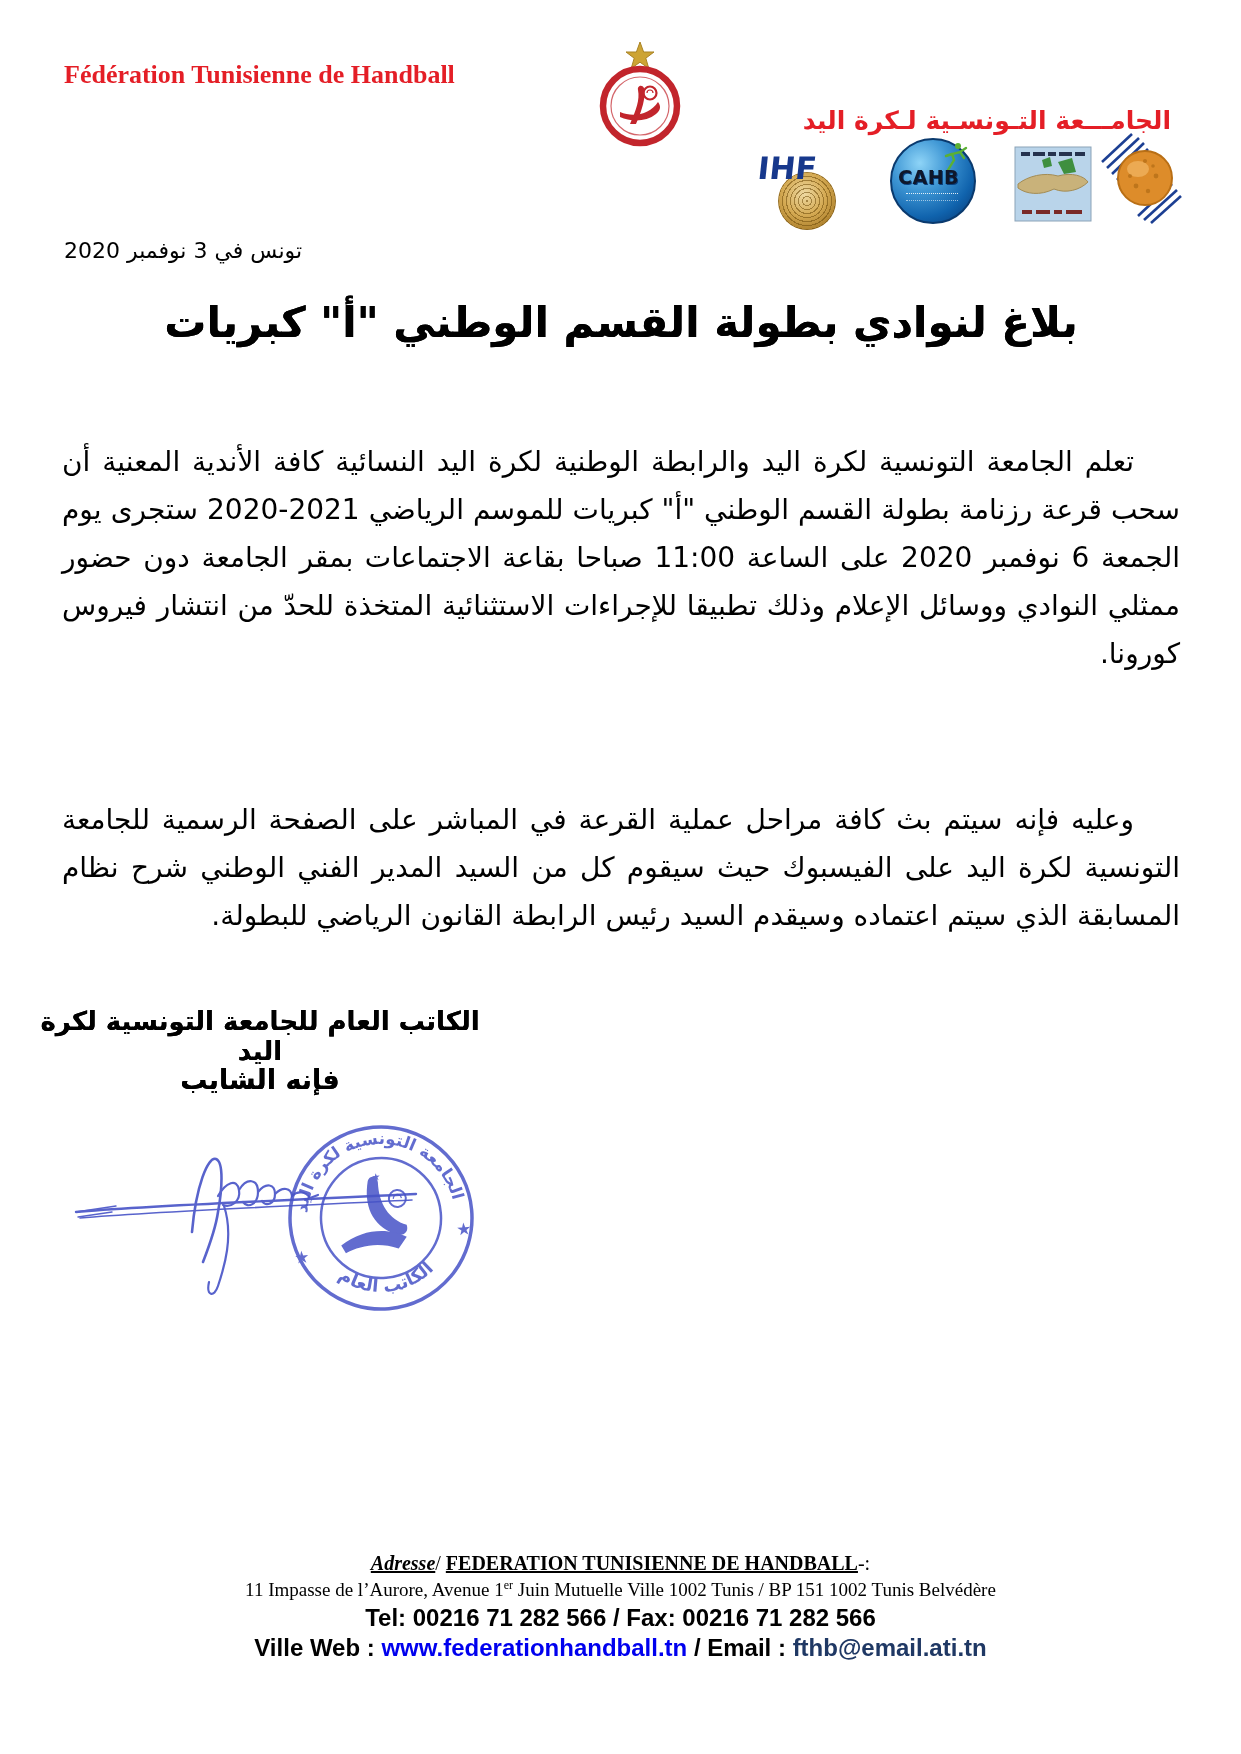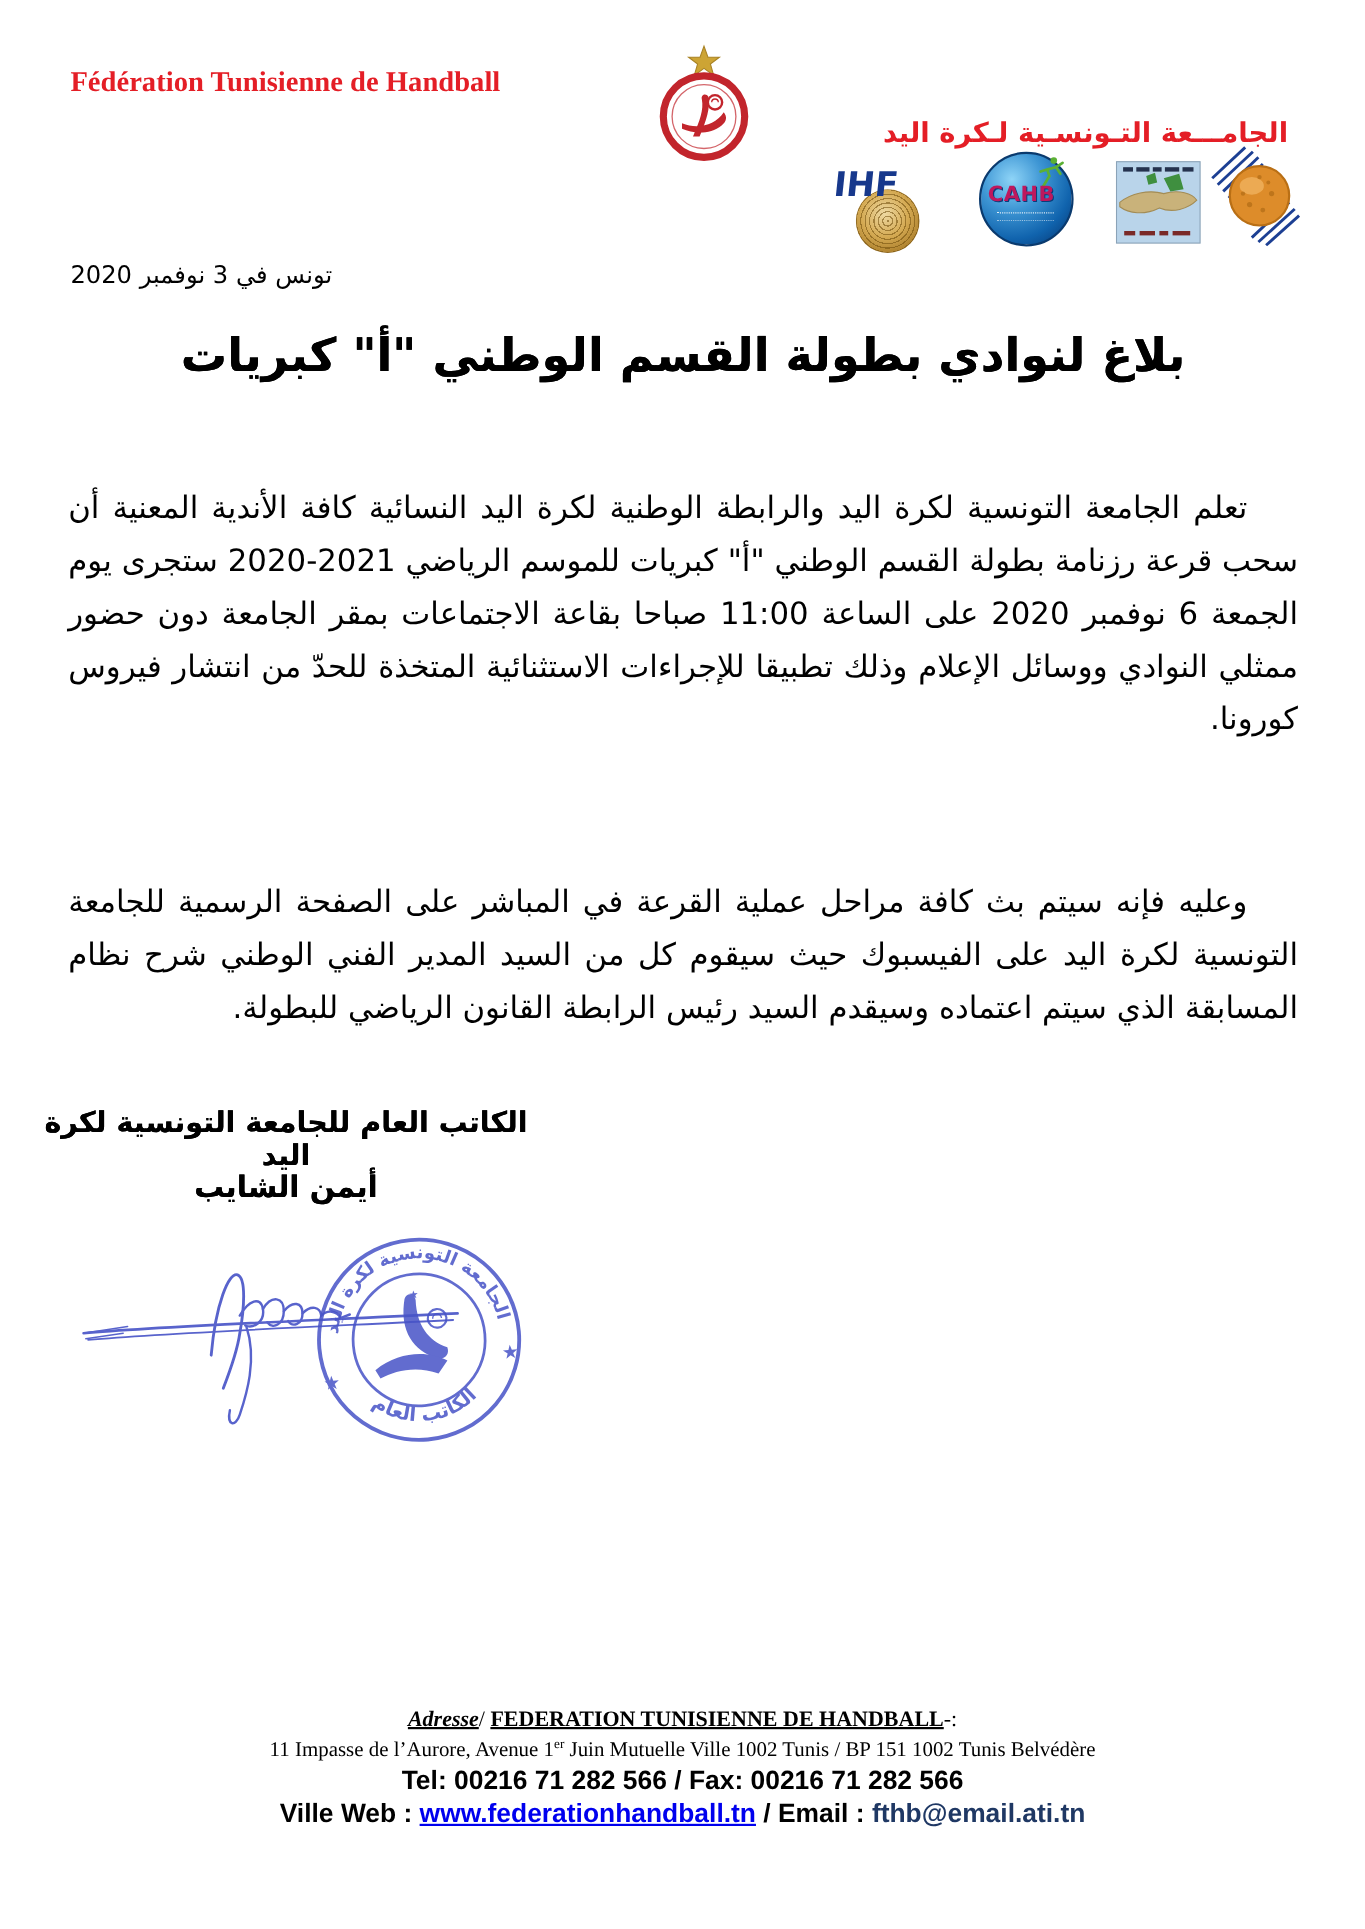--- a/index.html
+++ b/index.html
@@ -22,21 +22,21 @@
   .ihf-text{position:absolute;left:2px;top:0;font-weight:bold;font-size:31px;
     color:#17388c;transform:skewX(-6deg);z-index:2;font-family:"DejaVu Sans",sans-serif;}
   .ihf-globe{position:absolute;left:22px;top:22px;width:58px;height:58px;border-radius:50%;
     background:
       repeating-radial-gradient(circle at 50% 50%, rgba(110,75,10,.55) 0 1px, rgba(0,0,0,0) 1px 4px),
       radial-gradient(circle at 45% 38%, #eed9a2 0%, #d4a952 45%, #a87b28 80%, #8a5f1a 100%);}
   .logo-cahb{left:890px;top:136px;width:86px;height:92px;}
   .cahb-ball{position:absolute;left:0;top:2px;width:82px;height:82px;border-radius:50%;
     border:2px solid #0a3a6e;
     background:radial-gradient(circle at 34% 28%, #8ed4f7 0%, #3e96d4 35%, #1063ad 68%, #083e7c 92%);}
-  .cahb-text{position:absolute;left:8px;top:30px;color:#be185d;font-weight:bold;
+  .cahb-text{position:absolute;left:8px;top:30px;color:#0f172a;font-weight:bold;
     font-size:19px;letter-spacing:.5px;text-shadow:1px 1px 0 #083e7c;z-index:2;}
   .cahb-sub{position:absolute;left:16px;top:57px;width:52px;height:6px;
     border-top:1px dotted rgba(255,255,255,.85);border-bottom:1px dotted rgba(255,255,255,.55);}
   .logo-med{left:1014px;top:140px;width:78px;height:88px;}
   .logo-arab{left:1098px;top:128px;width:86px;height:96px;}
 
   
   .date-line{left:64px;top:238px;font-size:22px;direction:rtl;text-align:left;}
   .doc-title{left:62px;width:1118px;top:298px;text-align:center;direction:rtl;
     font-size:42px;font-weight:bold;letter-spacing:-1px;
@@ -58,21 +58,21 @@
 
   
   .footer{left:0;top:1552px;width:1241px;text-align:center;}
   .f-line1{font-family:"Liberation Serif",serif;font-size:20px;}
   .f-adresse{font-weight:bold;font-style:italic;text-decoration:underline;}
   .f-adresse-value{font-weight:bold;text-decoration:underline;}
   .f-line2{font-family:"Liberation Serif",serif;font-size:19px;margin-top:3px;}
   .f-line2 sup{font-size:12px;}
   .f-line3{font-family:"Liberation Sans",sans-serif;font-size:24px;font-weight:bold;margin-top:3px;}
   .f-line4{font-family:"Liberation Sans",sans-serif;font-size:24px;font-weight:bold;margin-top:2px;}
-  .f-url{color:#0000ee;text-decoration:underline;cursor:pointer;}
+  .f-url{color:#0000ee;cursor:pointer;}
   .f-email{color:#1f3864;cursor:pointer;}
 </style>
 </head>
 <body>
 
 <div class="abs org-fr">Fédération Tunisienne de Handball</div>
 
 <svg class="abs fthb-logo" viewBox="0 0 92 108" xmlns="http://www.w3.org/2000/svg">
   <polygon points="46,2 49.6,12 60,12 51.8,18.2 54.8,28.5 46,22.2 37.2,28.5 40.2,18.2 32,12 42.4,12" fill="#cda434" stroke="#a98325" stroke-width="1"></polygon>
   <circle cx="46" cy="66" r="37" fill="none" stroke="#c2252c" stroke-width="6.5"></circle>
@@ -143,21 +143,21 @@
   </g>
 </svg>
 
 <div class="abs date-line" lang="ar">تونس في 3 نوفمبر 2020</div>
 <div class="abs doc-title" lang="ar">بلاغ لنوادي بطولة القسم الوطني "أ" كبريات</div>
 
 <div class="abs para para1" lang="ar">تعلم الجامعة التونسية لكرة اليد والرابطة الوطنية لكرة اليد النسائية كافة الأندية المعنية أن سحب قرعة رزنامة بطولة القسم الوطني "أ" كبريات للموسم الرياضي 2021-2020 ستجرى يوم الجمعة 6 نوفمبر 2020 على الساعة 11:00 صباحا بقاعة الاجتماعات بمقر الجامعة دون حضور ممثلي النوادي ووسائل الإعلام وذلك تطبيقا للإجراءات الاستثنائية المتخذة للحدّ من انتشار فيروس كورونا.</div>
 <div class="abs para para2" lang="ar">وعليه فإنه سيتم بث كافة مراحل عملية القرعة في المباشر على الصفحة الرسمية للجامعة التونسية لكرة اليد على الفيسبوك حيث سيقوم كل من السيد المدير الفني الوطني شرح نظام المسابقة الذي سيتم اعتماده وسيقدم السيد رئيس الرابطة القانون الرياضي للبطولة.</div>
 
 <div class="abs sig-title" lang="ar">الكاتب العام للجامعة التونسية لكرة اليد</div>
-<div class="abs sig-name" lang="ar">أيمن الشايب</div>
+<div class="abs sig-name" lang="ar">فإنه الشايب</div>
 
 <svg class="abs stamp" viewBox="0 0 196 204" xmlns="http://www.w3.org/2000/svg">
   <g fill="none" stroke="#4753c7">
     <circle cx="98" cy="102" r="91" stroke-width="3.5"></circle>
     <circle cx="98" cy="102" r="60" stroke-width="2.5"></circle>
   </g>
   <path id="stampTopArc" d="M 24,102 A 74,74 0 0 1 172,102" fill="none"></path>
   <path id="stampBottomArc" d="M 34,139 A 74,74 0 0 0 162,139" fill="none"></path>
   <text font-size="16.5" fill="#4753c7" font-weight="bold">
     <textPath href="#stampTopArc" startOffset="50%" text-anchor="middle">الجامعة التونسية لكرة اليد</textPath>

